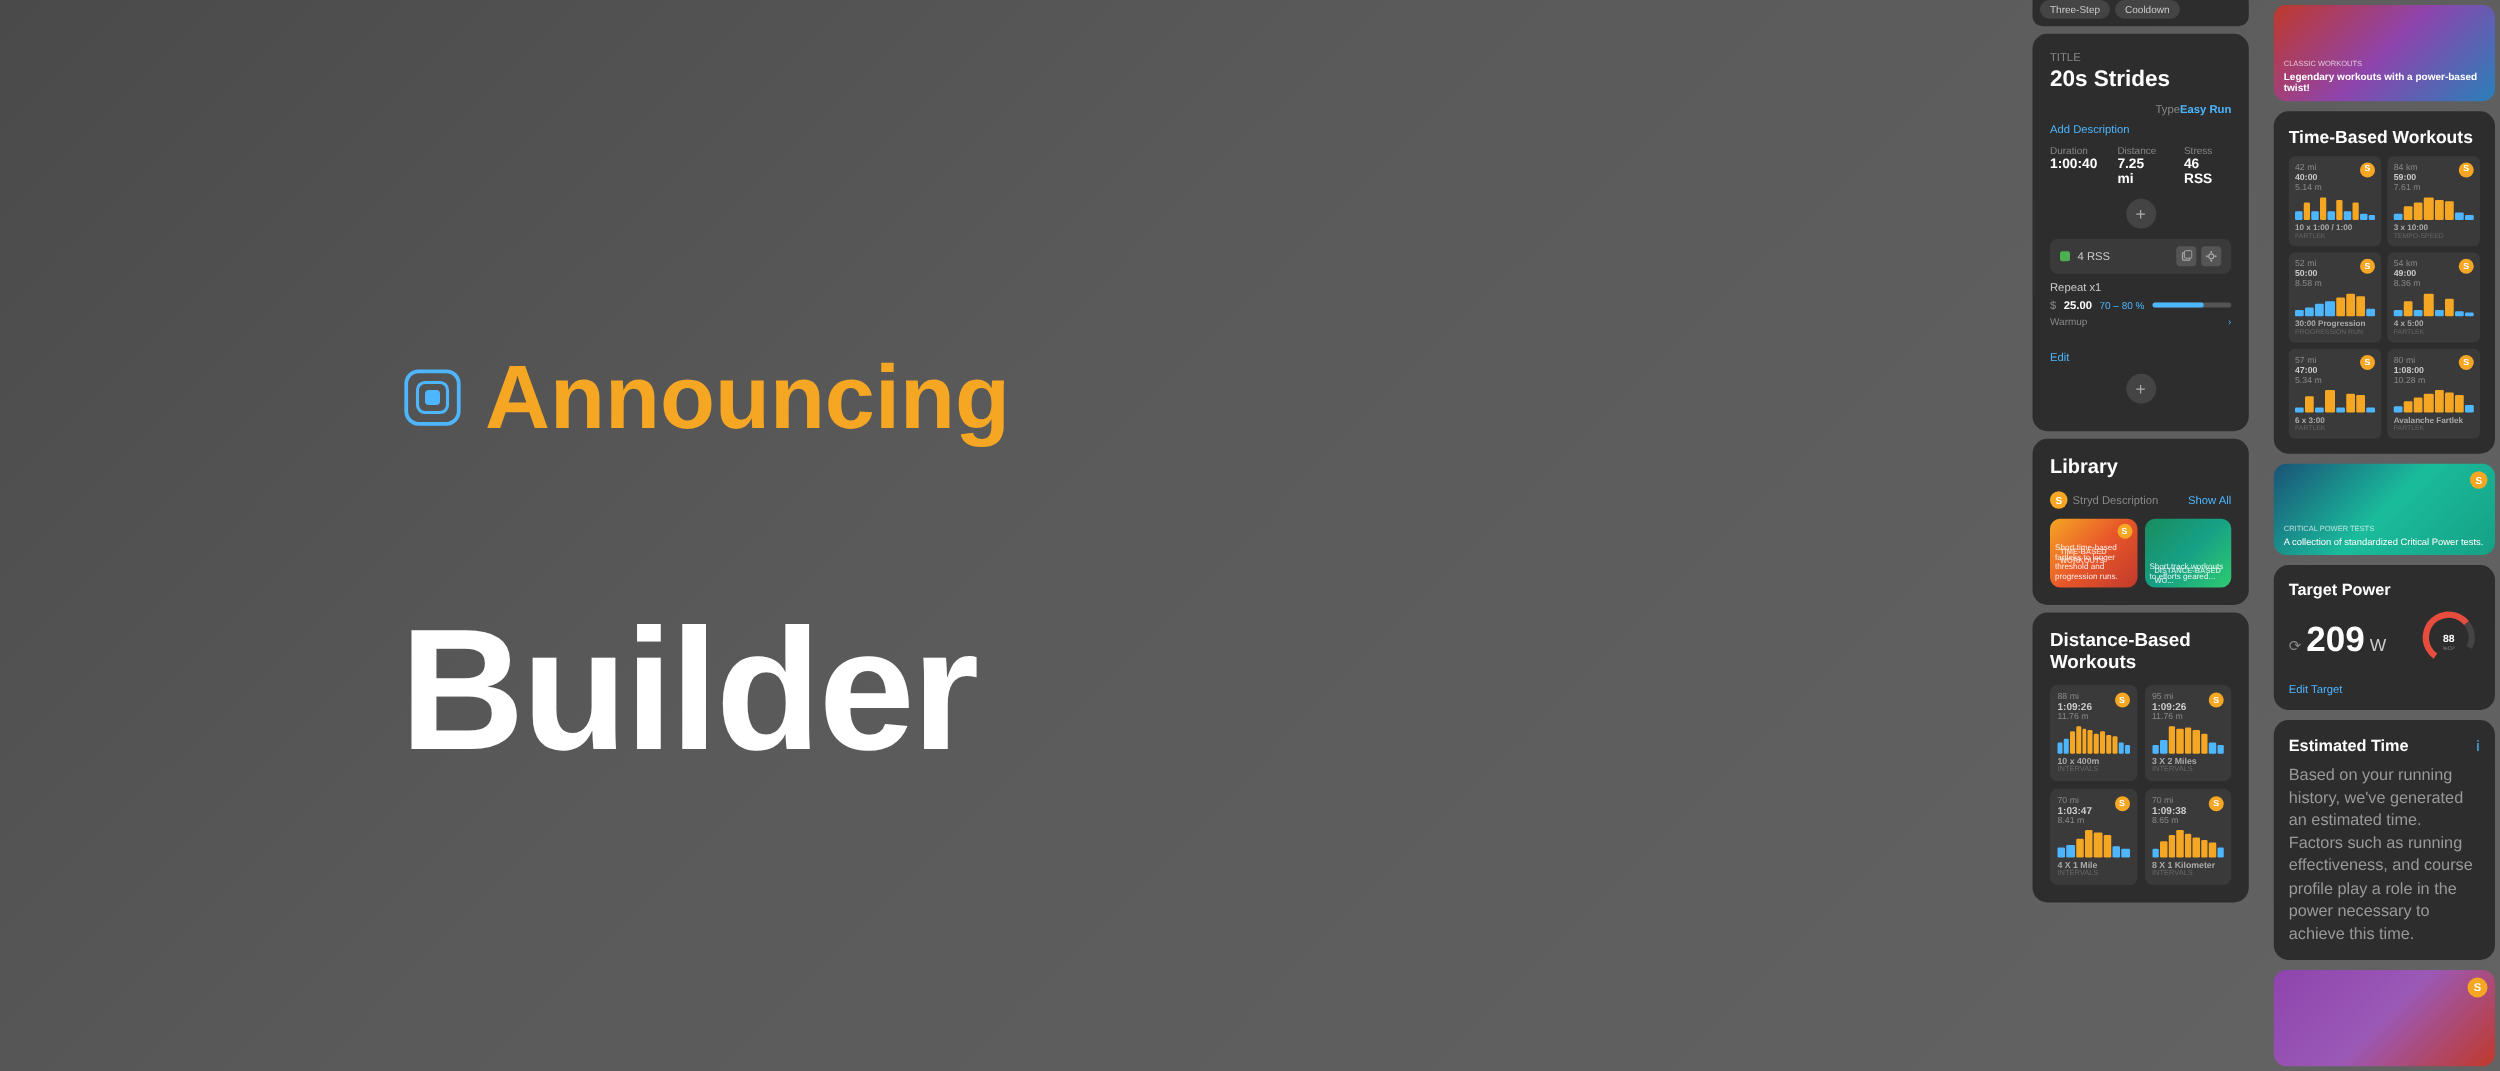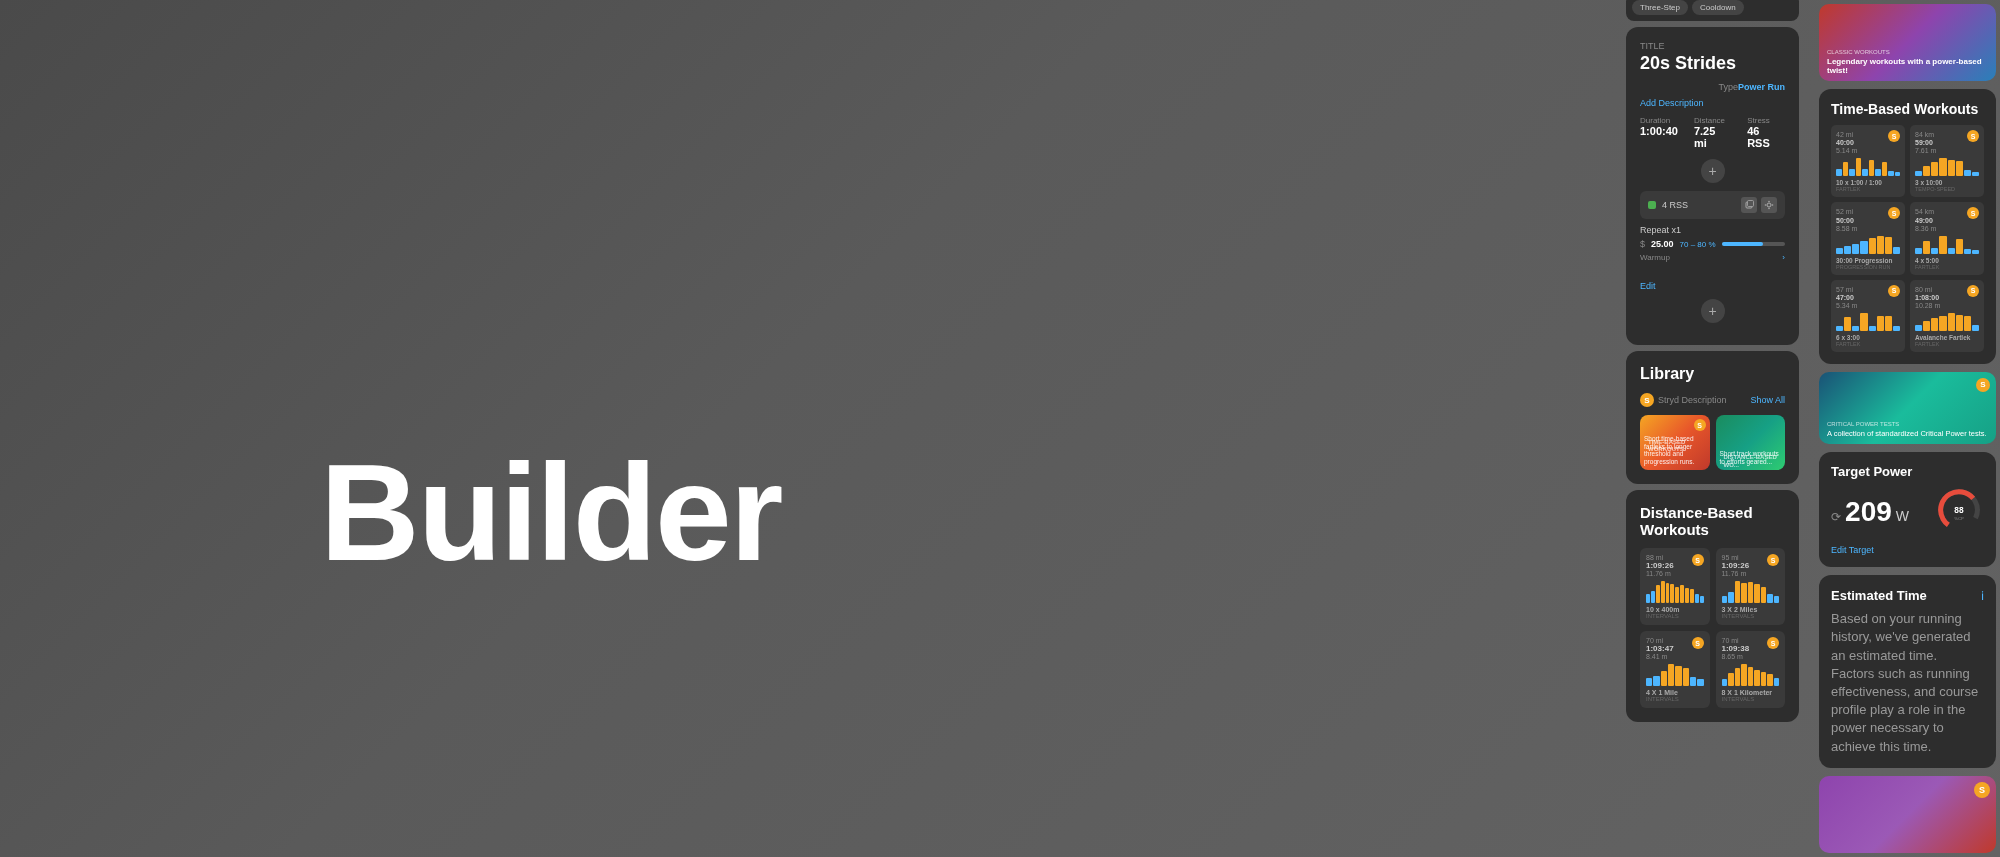--- a/index.html
+++ b/index.html
@@ -716,39 +716,50 @@
 </head>
 <body>
 
 <div class="bg-overlay"></div>
 
 <div class="select-plan-area">
   <button class="select-plan-btn">Select Plan</button>
 </div>
 
 <div class="announcement-area">
+  <div class="announcing-row">
+
+    <div class="stryd-logo">
+      <svg viewBox="0 0 50 50" fill="none" xmlns="http://www.w3.org/2000/svg">
+        <rect x="4" y="4" width="42" height="42" rx="10" stroke="#4db6ff" stroke-width="3" fill="none"></rect>
+        <rect x="13" y="13" width="24" height="24" rx="6" stroke="#4db6ff" stroke-width="2.5" fill="none"></rect>
+        <rect x="19" y="19" width="12" height="12" rx="3" fill="#4db6ff"></rect>
+      </svg>
+    </div>
+    <span class="announcing-text">Announcing</span>
+  </div>
   <div class="main-title">
     <br>
     <span>Builder</span><br>
   </div>
 </div>
 
 <div class="panel-col-mid">
 
   <div class="top-bar-chips">
     <span class="chip">Three-Step</span>
     <span class="chip">Cooldown</span>
   </div>
 
   <div class="workout-builder-card">
     <div class="card-title-label">Title</div>
     <div class="card-main-title">20s Strides</div>
     <div class="card-type-row">
       <span class="card-type-label">Type</span>
-      <span class="easy-run-badge">Power Run</span>
+      <span class="easy-run-badge">Easy Run</span>
     </div>
     <div class="add-description">Add Description</div>
     <div class="card-stats-row">
       <div class="stat-item">
         <div class="stat-label">Duration</div>
         <div class="stat-value">1:00:40</div>
       </div>
       <div class="stat-item">
         <div class="stat-label">Distance</div>
         <div class="stat-value">7.25 mi</div>

